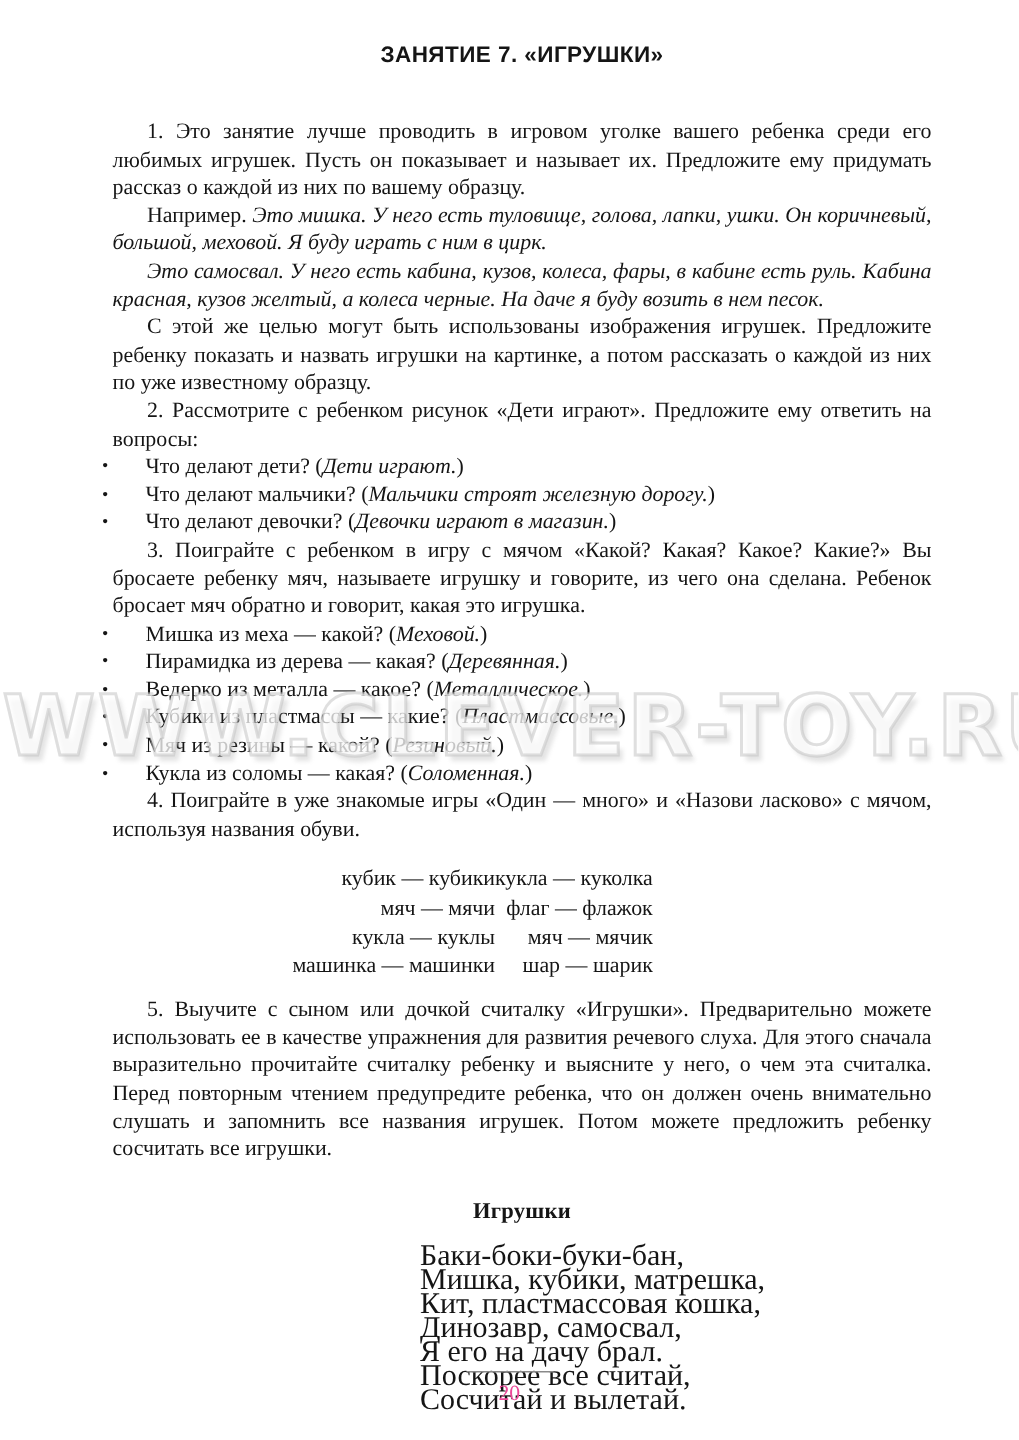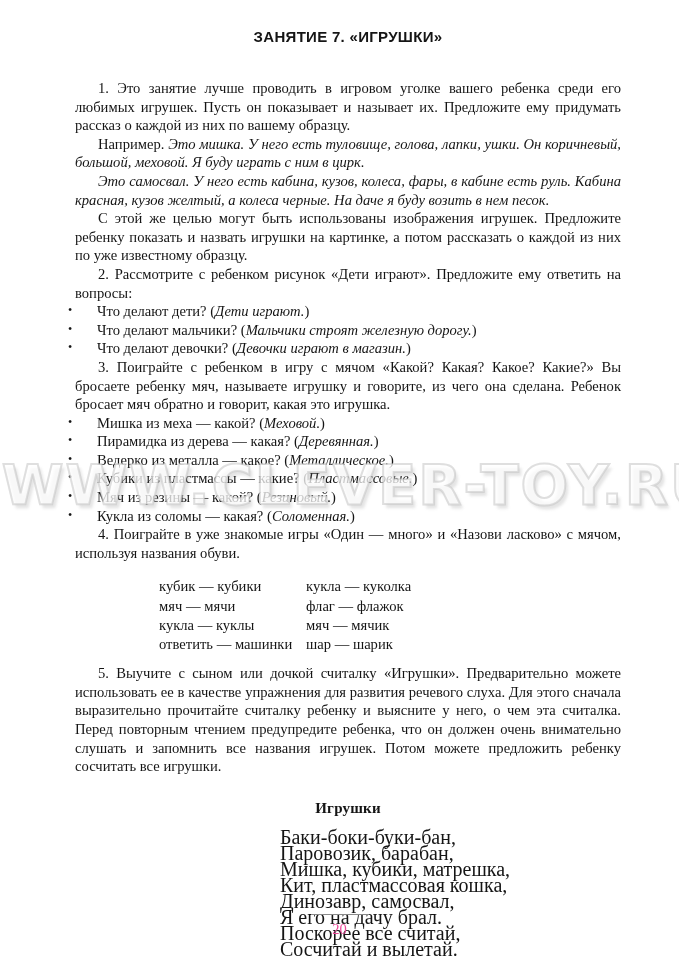--- a/index.html
+++ b/index.html
@@ -17,22 +17,22 @@
   p { margin:0; font-size:14.6px; line-height:18.6px; text-align:justify; }
   .indent { text-indent:23px; }
   .it { font-style:italic; }
   ul.bullets { list-style:none; margin:0; padding:0; }
   ul.bullets li {
     position:relative; padding-left:22px; font-size:14.6px;
     line-height:18.6px; text-align:justify;
   }
   ul.bullets .marker { position:absolute; left:-7px; top:-1px; font-size:12px; }
   .pairs {
-    display:flex; margin:15px 0 10px 84px;
-    font-size:14.6px; line-height:19.2px;
+    display:flex; margin:15px 0 10px 108px;
+    font-size:14.6px; line-height:19.2px;text-align:right;
   }
   .pairs .col1 { width:147px; }
   .pairs .col div, .pairs .col1 div, .pairs .col2 div { white-space:nowrap; }
   .poem-title {
     font-size:15px; font-weight:bold; text-align:center;
     margin:24px 0 0 0; letter-spacing:0.2px;
   }
   .poem { margin:12px 0 0 205px; font-size:20px; line-height:16px; }
   .poem div { white-space:nowrap; }
   .watermark {
@@ -87,37 +87,36 @@
       <li><span class="marker">•</span><span>Кукла из соломы — какая? (</span><span class="it">Соломенная.</span><span>)</span></li>
     </ul>
 
     <p class="indent">4. Поиграйте в уже знакомые игры «Один — много» и «Назови ласково» с мячом, используя названия обуви.</p>
 
     <div class="pairs">
       <div class="col1">
         <div>кубик — кубики</div>
         <div>мяч — мячи</div>
         <div>кукла — куклы</div>
-        <div>ответить — машинки</div>
+        <div>машинка — машинки</div>
       </div>
       <div class="col2">
         <div>кукла — куколка</div>
         <div>флаг — флажок</div>
         <div>мяч — мячик</div>
         <div>шар — шарик</div>
       </div>
     </div>
 
     <p class="indent">5. Выучите с сыном или дочкой считалку «Игрушки». Предварительно можете использовать ее в качестве упражнения для развития речевого слуха. Для этого сначала выразительно прочитайте считалку ребенку и выясните у него, о чем эта считалка. Перед повторным чтением предупредите ребенка, что он должен очень внимательно слушать и запомнить все названия игрушек. Потом можете предложить ребенку сосчитать все игрушки.</p>
 
     <h2 class="poem-title">Игрушки</h2>
 
     <div class="poem">
       <div>Баки-боки-буки-бан,</div>
-      <div>Паровозик, барабан,</div>
       <div>Мишка, кубики, матрешка,</div>
       <div>Кит, пластмассовая кошка,</div>
       <div>Динозавр, самосвал,</div>
       <div>Я его на дачу брал.</div>
       <div>Поскорее все считай,</div>
       <div>Сосчитай и вылетай.</div>
     </div>
 
   </div>
 

